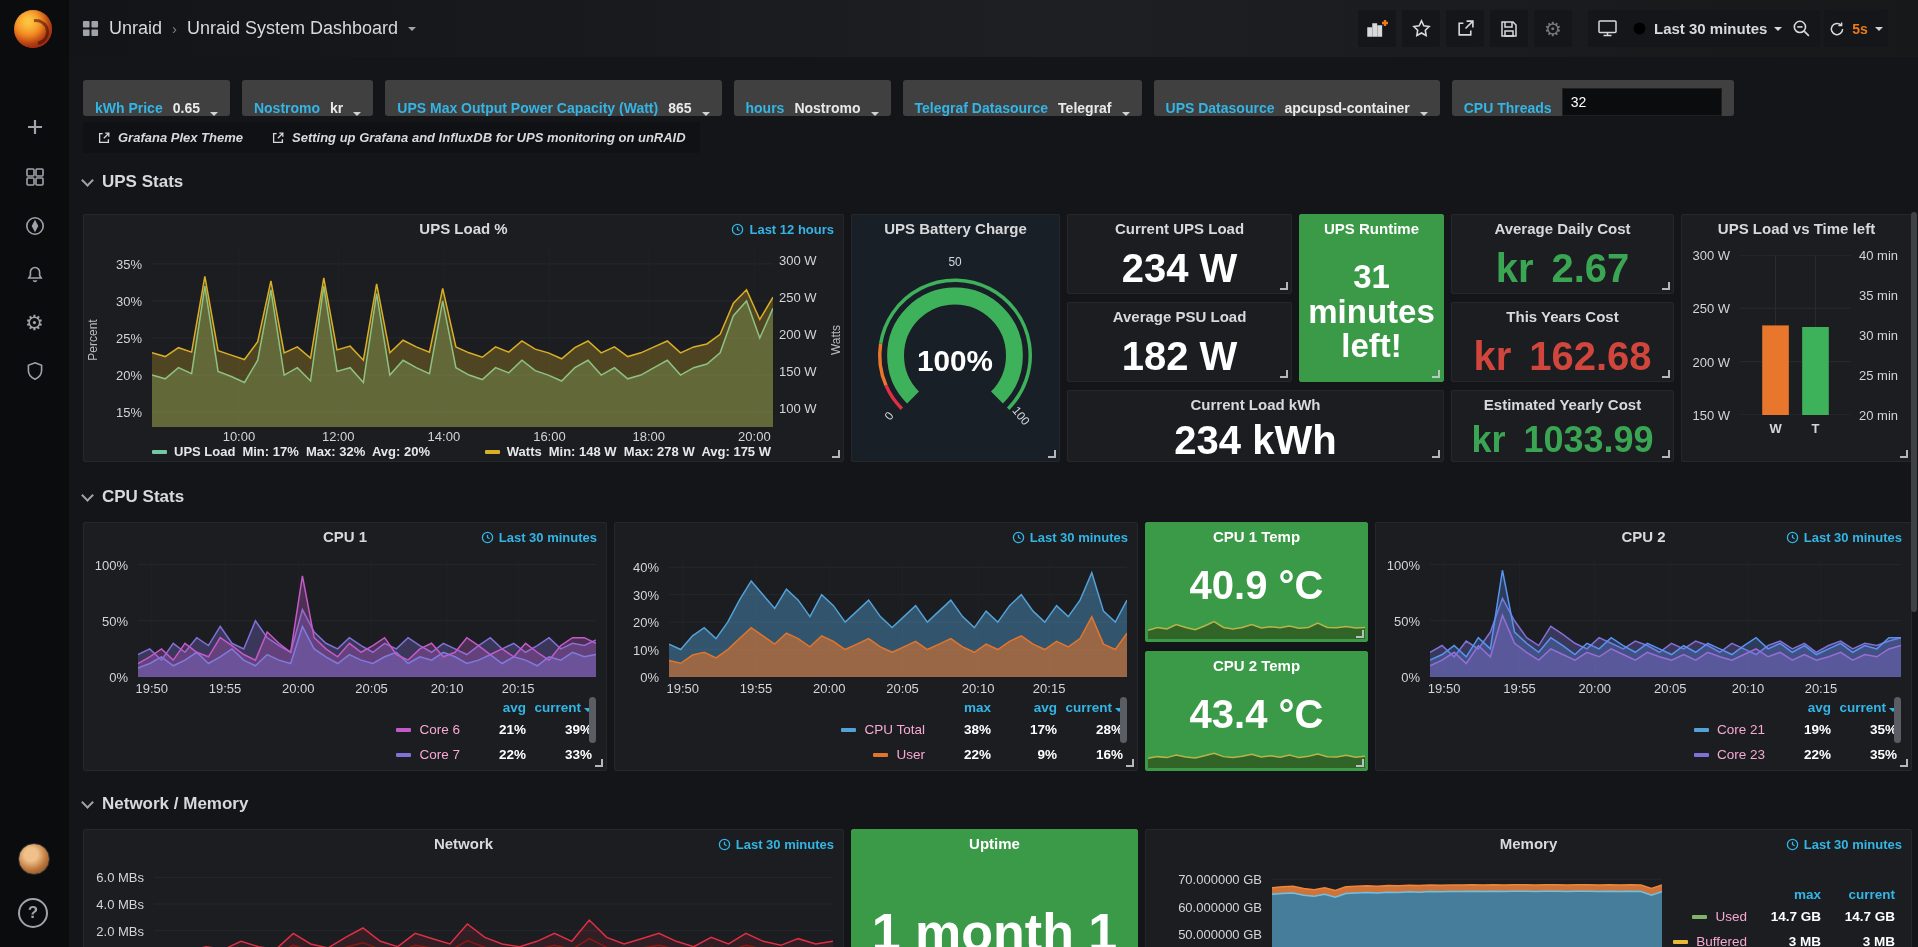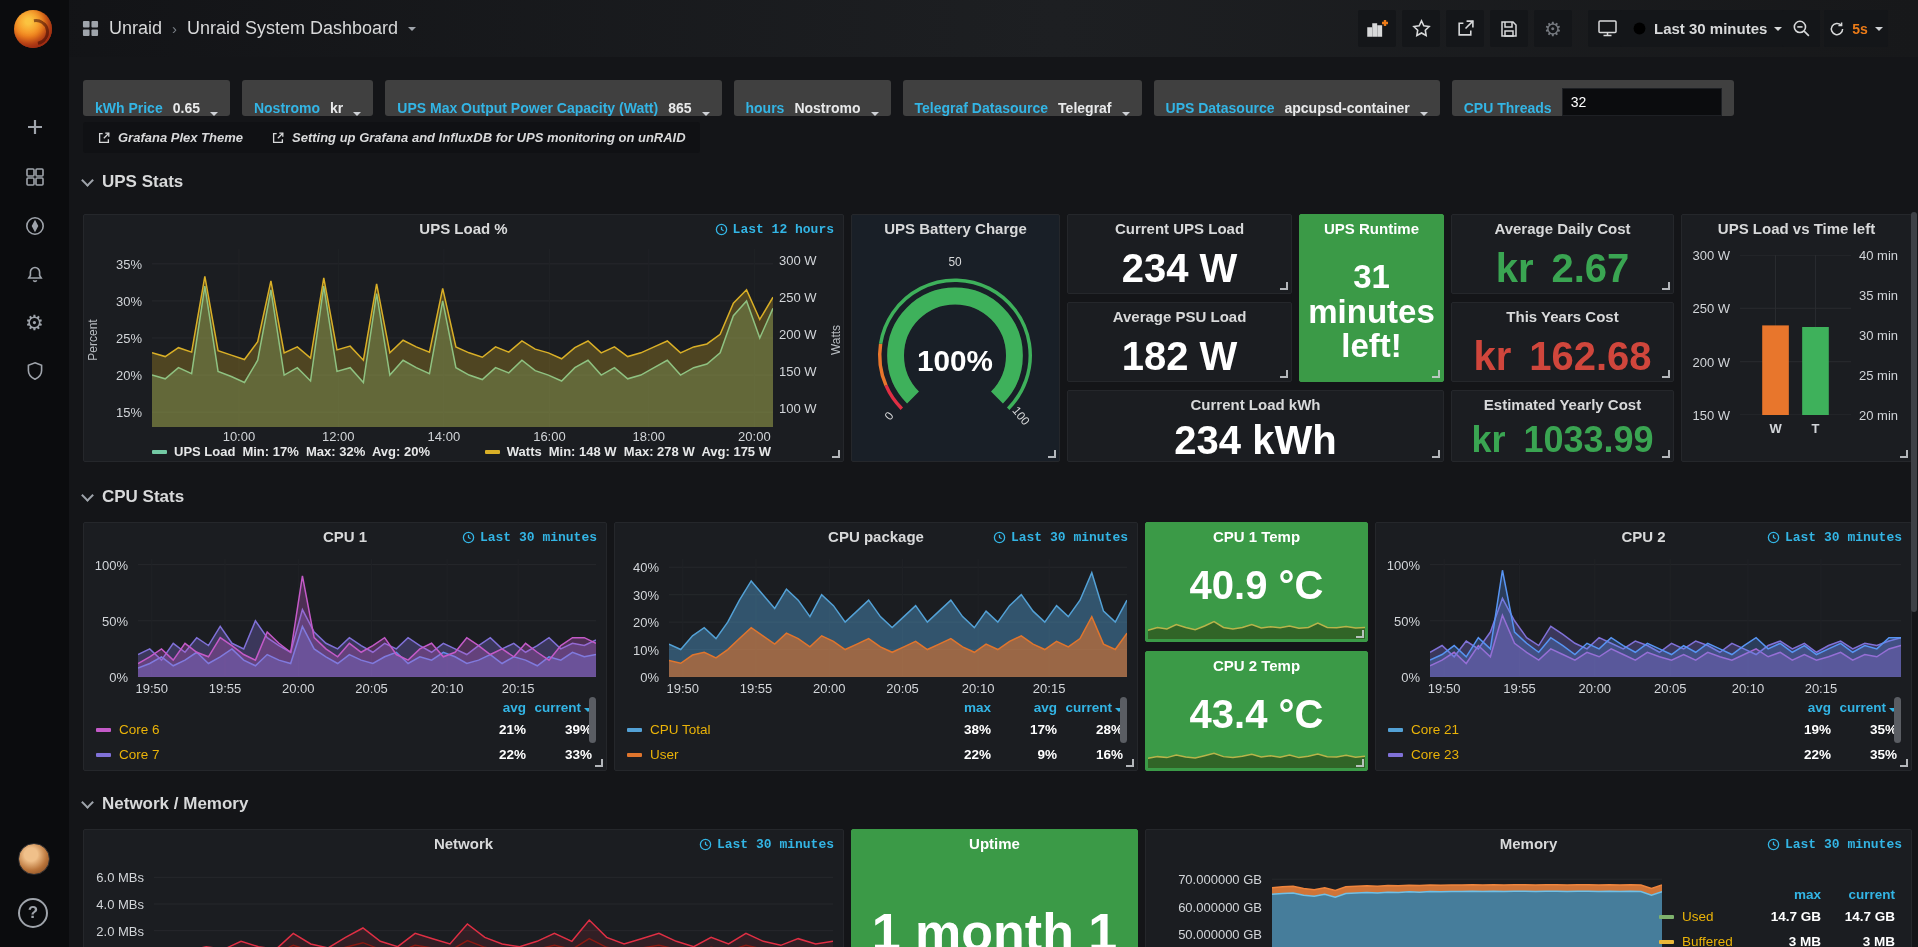--- a/index.html
+++ b/index.html
@@ -45,39 +45,39 @@
   .secthead { position:absolute; display:flex; align-items:center; gap:10px; color:#d8d9da; font-size:17px; font-weight:bold; cursor:pointer; }
   .chev { width:9px; height:9px; border-right:2px solid #9fa4ab; border-bottom:2px solid #9fa4ab; transform:rotate(45deg); margin-top:-4px; }
   
   .panel { position:absolute; background:#1b1d21; border:1px solid #25272b; border-radius:2px; }
   .panel::after { content:""; position:absolute; right:3px; bottom:3px; width:6px; height:6px;
                   border-right:2px solid #cfd2d6; border-bottom:2px solid #cfd2d6; opacity:.85; }
   .panel.green { background:#3b9a47; border-color:#3b9a47; }
   .ptitle { height:28px; line-height:28px; text-align:center; font-size:15px; font-weight:bold; color:#d8d9da; cursor:move; white-space:nowrap; overflow:hidden; }
   .green .ptitle { color:#fff; }
   .override { position:absolute; top:7px; right:9px; display:flex; align-items:center; gap:5px;
-              color:#33b5e5; font-size:13px; font-weight:bold; cursor:pointer;font-family:Liberation Mono, monospace; }
+              color:#33b5e5; font-size:13px; font-weight:bold; cursor:pointer; }
   .override svg { stroke:#33b5e5; fill:none; stroke-width:1.6; }
   .statwrap { position:absolute; left:0; right:0; top:28px; bottom:0; display:flex; align-items:center; justify-content:center; }
   .bigval { font-size:40px; font-weight:bold; color:#fff; white-space:nowrap; }
   .costrow { display:flex; gap:18px; font-size:40px; font-weight:bold; }
   .plot { position:absolute; overflow:hidden; }
   .plot svg { width:100%; height:100%; display:block; }
   .yticks { position:absolute; font-size:13px; color:#d2d5d9; }
   .yticks span { position:absolute; right:4px; transform:translateY(-50%); white-space:nowrap; }
   .yticks.rside span { left:6px; right:auto; }
   .xticks { position:absolute; font-size:13px; color:#d2d5d9; }
   .xticks span { position:absolute; top:2px; transform:translateX(-50%); white-space:nowrap; }
   .axlabel { position:absolute; font-size:12px; color:#b9bdc2; transform:rotate(-90deg); transform-origin:center; white-space:nowrap; }
   .glegend { position:absolute; display:flex; justify-content:space-between; font-size:13px; color:#e6e7e8; font-weight:bold; }
   .glegitem { display:flex; align-items:center; gap:7px; white-space:pre; cursor:pointer; }
   .dash { width:15px; height:4px; border-radius:1px; display:inline-block; }
   .lgrow { display:flex; align-items:center; height:25px; font-size:13.5px; }
   .lgrow.lghead { height:20px; }
-  .lgname { display:flex; align-items:center; gap:8px; flex:1; color:#eab308; cursor:pointer; }
+  .lgname { display:flex; align-items:center; gap:8px; flex:1; color:#f9a8d4; cursor:pointer;justify-content:flex-end; }
   .lgv { width:66px; text-align:right; color:#fff; font-weight:bold; }
   .lghead .lgv { color:#33b5e5; cursor:pointer; }
   .lgscroll { position:absolute; right:-4px; top:0; width:7px; height:46px; background:#5a5d63; border-radius:4px; cursor:grab; }
   .sparkwrap { position:absolute; left:2px; right:2px; bottom:2px; height:26px; }
   #pagescroll { position:absolute; right:1px; top:212px; width:6px; height:400px; background:#3e4146; border-radius:3px; z-index:9; cursor:grab; }
   .avatar { position:absolute; left:18px; top:843px; width:32px; height:32px; border-radius:50%; cursor:pointer;
             background:radial-gradient(circle at 40% 35%, #f0c08a 25%, #b9743a 60%, #6e3c1c); border:1px solid #2c2e32; }
   .helpc { position:absolute; left:18px; top:898px; width:30px; height:30px; border-radius:50%; border:2px solid #9fa4ab;
            color:#9fa4ab; font-size:17px; font-weight:bold; display:flex; align-items:center; justify-content:center; cursor:pointer; }
 </style>
@@ -492,21 +492,20 @@
           <span>Core 7</span>
         </span>
         <span class="lgv">22%</span>
         <span class="lgv">33%</span>
       </div>
     <div class="lgscroll"></div>
   </div>
 </div>
 
 <div class="panel" style="left:614px; top:522px; width:524px; height:249px">
-  <div class="ptitle">CPU package</div>
   <div class="override">
     <svg width="13" height="13" viewBox="0 0 16 16">
         <circle cx="8" cy="8" r="6.3"></circle>
         <path d="M8 4.6V8l2.6 1.6"></path>
       </svg>
     <span>Last 30 minutes</span>
   </div>
   <div class="yticks" style="left:6px; top:36px; width:42px; height:118px">
       <span style="top: 6.98%;">40%</span>
       <span style="top: 30.23%;">30%</span>

